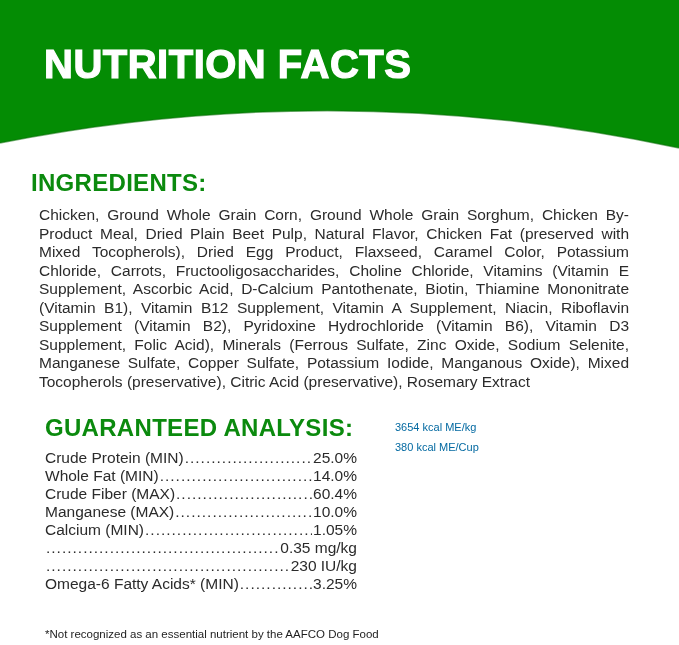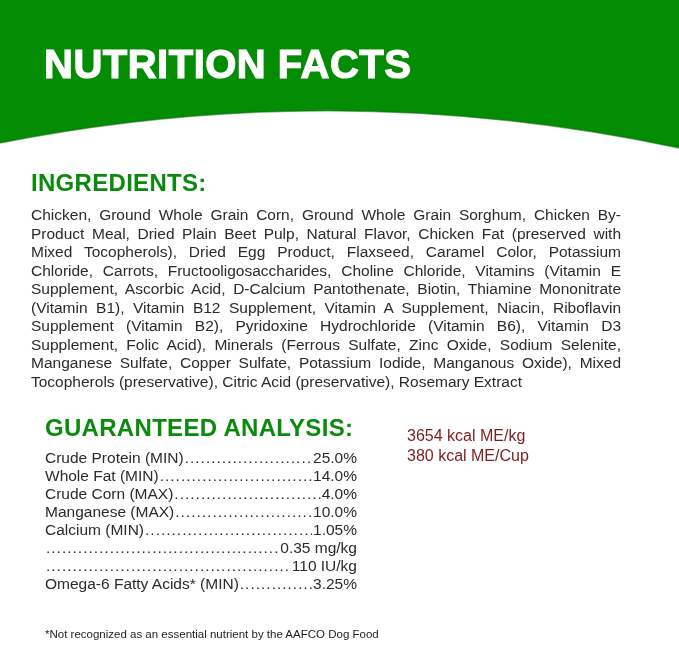--- a/index.html
+++ b/index.html
@@ -49,33 +49,32 @@
     letter-spacing: 0.3px;
     margin: 0;
     white-space: nowrap;
   }
 
   
   .ingredients-section {
     padding: 19px 44px 0 31px;
   }
   .ingredients-text {
-    margin: 9px 0 0 0;
+    margin: 9px 0 0 8px;
     width: 590px;
     text-align: justify;
     font-size: 15.5px;
     line-height: 18.5px;
     color: #2b2b2b;
   }
 
   
   .columns {
     display: flex;
     margin: 23px 0 0 45px;
-    gap: 12px;
   }
   .col-left  { width: 312px; }
   .col-right { margin-left: 38px; }
 
   .ga-list {
     margin-top: 7px;
   }
   .ga-row {
     display: flex;
     align-items: center;
@@ -91,24 +90,24 @@
     white-space: nowrap;
     margin: 0 1px;
   }
   .ga-dots::after {
     content: "......................................................................................";
     letter-spacing: 1px;
   }
   .ga-value { white-space: nowrap; }
 
   .calorie-lines {
-    margin-top: 12px;
-    font-size: 16px;
+    margin-top: 4px;
+    font-size: 11px;
     line-height: 19.5px;
-    color: #7f1d1d;
+    color: #0369a1;
   }
 
   
   .footnote {
     position: absolute;
     left: 45px;
     top: 615px;
     width: 340px;
     font-size: 11.5px;
     line-height: 15px;
@@ -142,41 +141,41 @@
           <span class="ga-label">Crude Protein (MIN)</span>
             <span class="ga-dots"></span>
             <span class="ga-value">25.0%</span>
         </div>
         <div class="ga-row">
           <span class="ga-label">Whole Fat (MIN)</span>
             <span class="ga-dots"></span>
             <span class="ga-value">14.0%</span>
         </div>
         <div class="ga-row">
-          <span class="ga-label">Crude Corn (MAX)</span>
+          <span class="ga-label">Crude Fiber (MAX)</span>
             <span class="ga-dots"></span>
-            <span class="ga-value">4.0%</span>
+            <span class="ga-value">60.4%</span>
         </div>
         <div class="ga-row">
           <span class="ga-label">Manganese (MAX)</span>
             <span class="ga-dots"></span>
             <span class="ga-value">10.0%</span>
         </div>
         <div class="ga-row">
           <span class="ga-label">Calcium (MIN)</span>
             <span class="ga-dots"></span>
             <span class="ga-value">1.05%</span>
         </div>
         <div class="ga-row">
             <span class="ga-dots"></span>
             <span class="ga-value">0.35 mg/kg</span>
         </div>
         <div class="ga-row">
             <span class="ga-dots"></span>
-            <span class="ga-value">110 IU/kg</span>
+            <span class="ga-value">230 IU/kg</span>
         </div>
         <div class="ga-row">
           <span class="ga-label">Omega-6 Fatty Acids* (MIN)</span>
             <span class="ga-dots"></span>
             <span class="ga-value">3.25%</span>
         </div>
       </div>
     </div>
 
     <div class="col-right">

